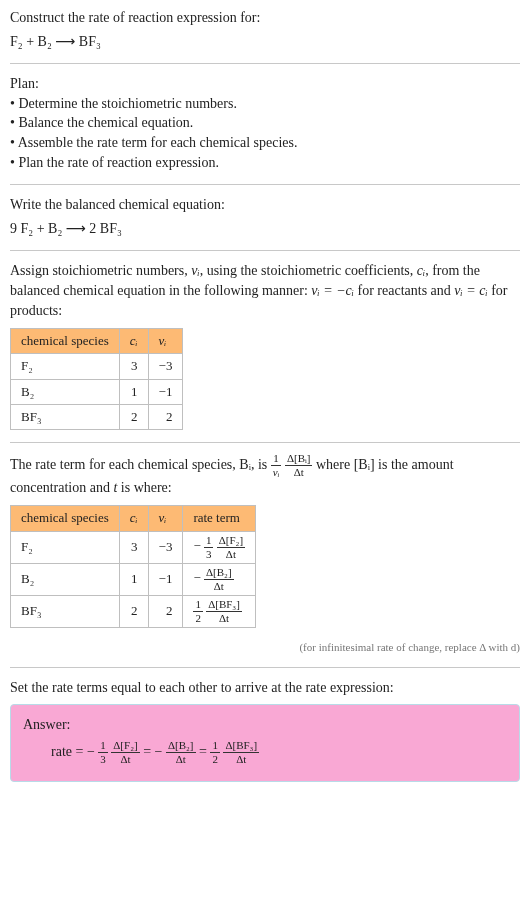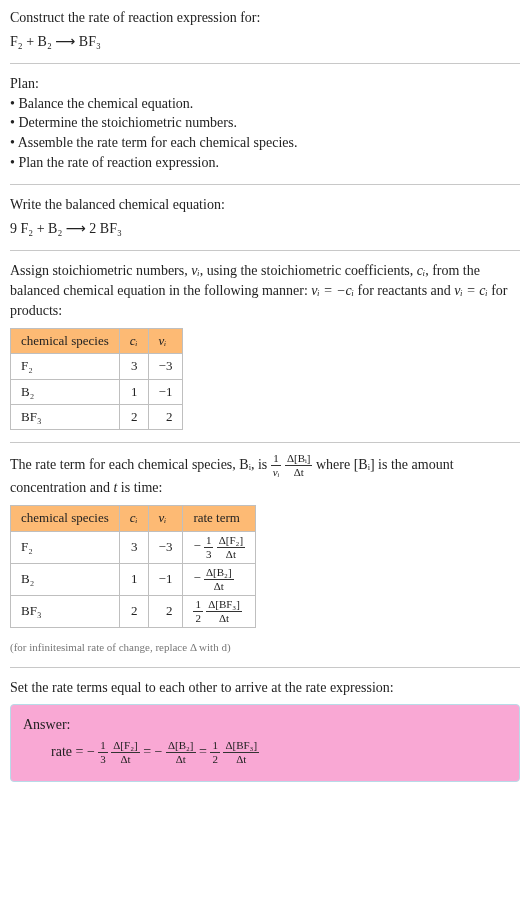--- a/index.html
+++ b/index.html
@@ -28,20 +28,21 @@
   text-align: left;
   font-weight: normal;
   font-size: 13px;
 }
 table.data th { background: #fdba74; }
 table.data td.num { text-align: right; }
 .note {
   font-size: 11px;
   color: #777;
   margin-top: 12px;
+  text-align: right;
 }
 .answer-box {
   background: #f9a8d4;
   border: 1px solid #b8dbe8;
   border-radius: 4px;
   padding: 10px 12px;
   margin-top: 6px;
 }
 .answer-box .ans-label {
   margin-bottom: 6px;
@@ -75,22 +76,22 @@
 <div class="section">
   <div>Construct the rate of reaction expression for:</div>
   <div class="eq-line">F₂ + B₂ ⟶ BF₃</div>
 </div>
 
 <hr>
 
 <div class="section">
   <div>Plan:</div>
   <ul class="plan">
+    <li>Determine the stoichiometric numbers.</li>
     <li>Balance the chemical equation.</li>
-    <li>Determine the stoichiometric numbers.</li>
     <li>Assemble the rate term for each chemical species.</li>
     <li>Plan the rate of reaction expression.</li>
   </ul>
 </div>
 
 <hr>
 
 <div class="section">
   <div>Write the balanced chemical equation:</div>
   <div class="eq-line">9 F₂ + B₂ ⟶ 2 BF₃</div>
@@ -126,21 +127,21 @@
   </tbody>
     </table>
 </div>
 
 <hr>
 
 <div class="section">
   <span>The rate term for each chemical species, Bᵢ, is </span>
   <span class="frac"><span class="num">1</span><span class="den italic">νᵢ</span></span>
   <span class="frac"><span class="num">Δ[Bᵢ]</span><span class="den">Δt</span></span>
-  <span> where [Bᵢ] is the amount concentration and </span><span class="italic">t</span><span> is time:</span>
+  <span> where [Bᵢ] is the amount concentration and </span><span class="italic">t</span><span> is where:</span>
 
   <table class="data">
     <tbody>
         <tr>
       <th>chemical species</th>
       <th><span class="italic">cᵢ</span></th>
       <th><span class="italic">νᵢ</span></th>
       <th>rate term</th>
     </tr>
     <tr>

